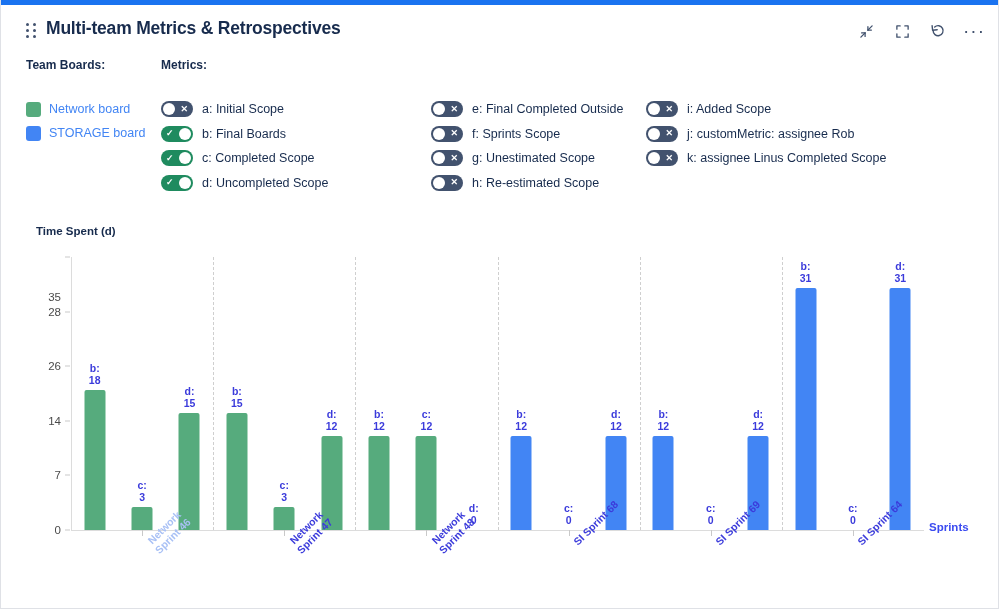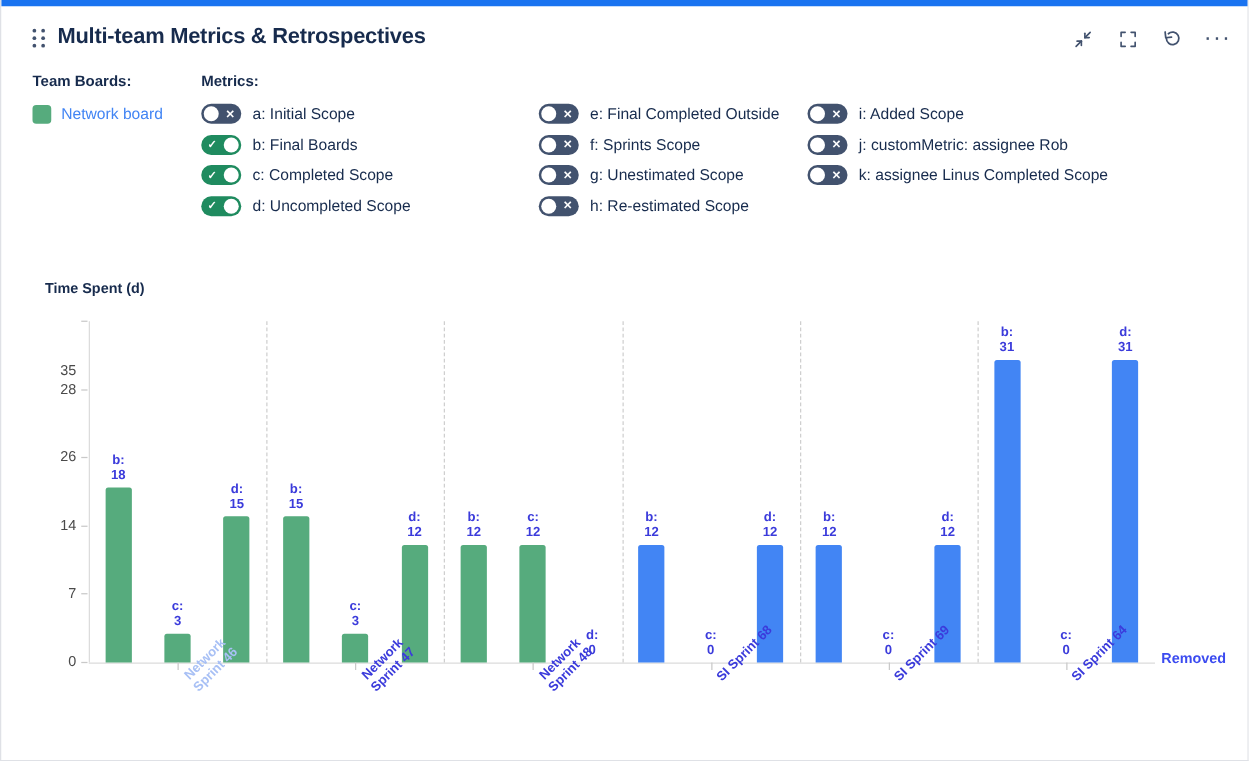--- a/index.html
+++ b/index.html
@@ -62,21 +62,21 @@
     font-size: 19px; line-height: 10px;
     color: #42526e; letter-spacing: 1px;
   }
 
   
   .controls { position: absolute; top: 58px; left: 0; width: 999px; }
 
   .boards-col { position: absolute; left: 25px; top: 0; width: 130px; }
   .col-head {
     font-size: 12px; font-weight: bold; color: #172b4d;
-    margin-bottom: 7px; white-space: nowrap;
+    margin-bottom: 25px; white-space: nowrap;
   }
   .board-row {
     display: flex; align-items: center; gap: 8px;
     height: 24px; cursor: pointer;
   }
   .swatch { width: 15px; height: 15px; border-radius: 3px; flex: none; }
   .board-name {
     font-size: 12.5px; color: #4285f4; white-space: nowrap;
   }
 
@@ -223,20 +223,24 @@
 
   <div class="controls">
 
     <div class="boards-col">
       <div class="col-head">Team Boards:</div>
       <div id="boards-list">
           <div class="board-row">
             <span class="swatch" style="background: rgb(86, 171, 125);"></span>
             <span class="board-name">Network board</span>
           </div>
+          <div class="board-row">
+            <span class="swatch" style="background: rgb(66, 133, 244);"></span>
+            <span class="board-name">STORAGE board</span>
+          </div>
         </div>
     </div>
 
     <div class="metrics-col">
       <div class="col-head">Metrics:</div>
       <div class="metrics-grid" id="metrics-grid">
           <div class="metric-row">
             <span class="toggle off">
               <span class="mark">✕</span>
               <span class="knob"></span>
@@ -448,16 +452,16 @@
         <div class="bar blue" style="left: 886.306px; top: 288.2px; height: 241.8px; background: rgb(66, 133, 244);"></div>
         <div class="bar-label" style="left: 886.306px; top: 260.2px;">
           <div>d:</div>
           <div>31</div>
         </div>
         <div class="xtick-mark" style="left: 838.917px;"></div>
         <div class="xlabel" style="left: 840.917px; top: 539px;">
           <div>SI Sprint 64</div>
         </div>
       </div>
-    <div class="x-axis-title">Removed</div>
+    <div class="x-axis-title">Sprints</div>
   </div>
 
 </div>
 
 </body></html>

